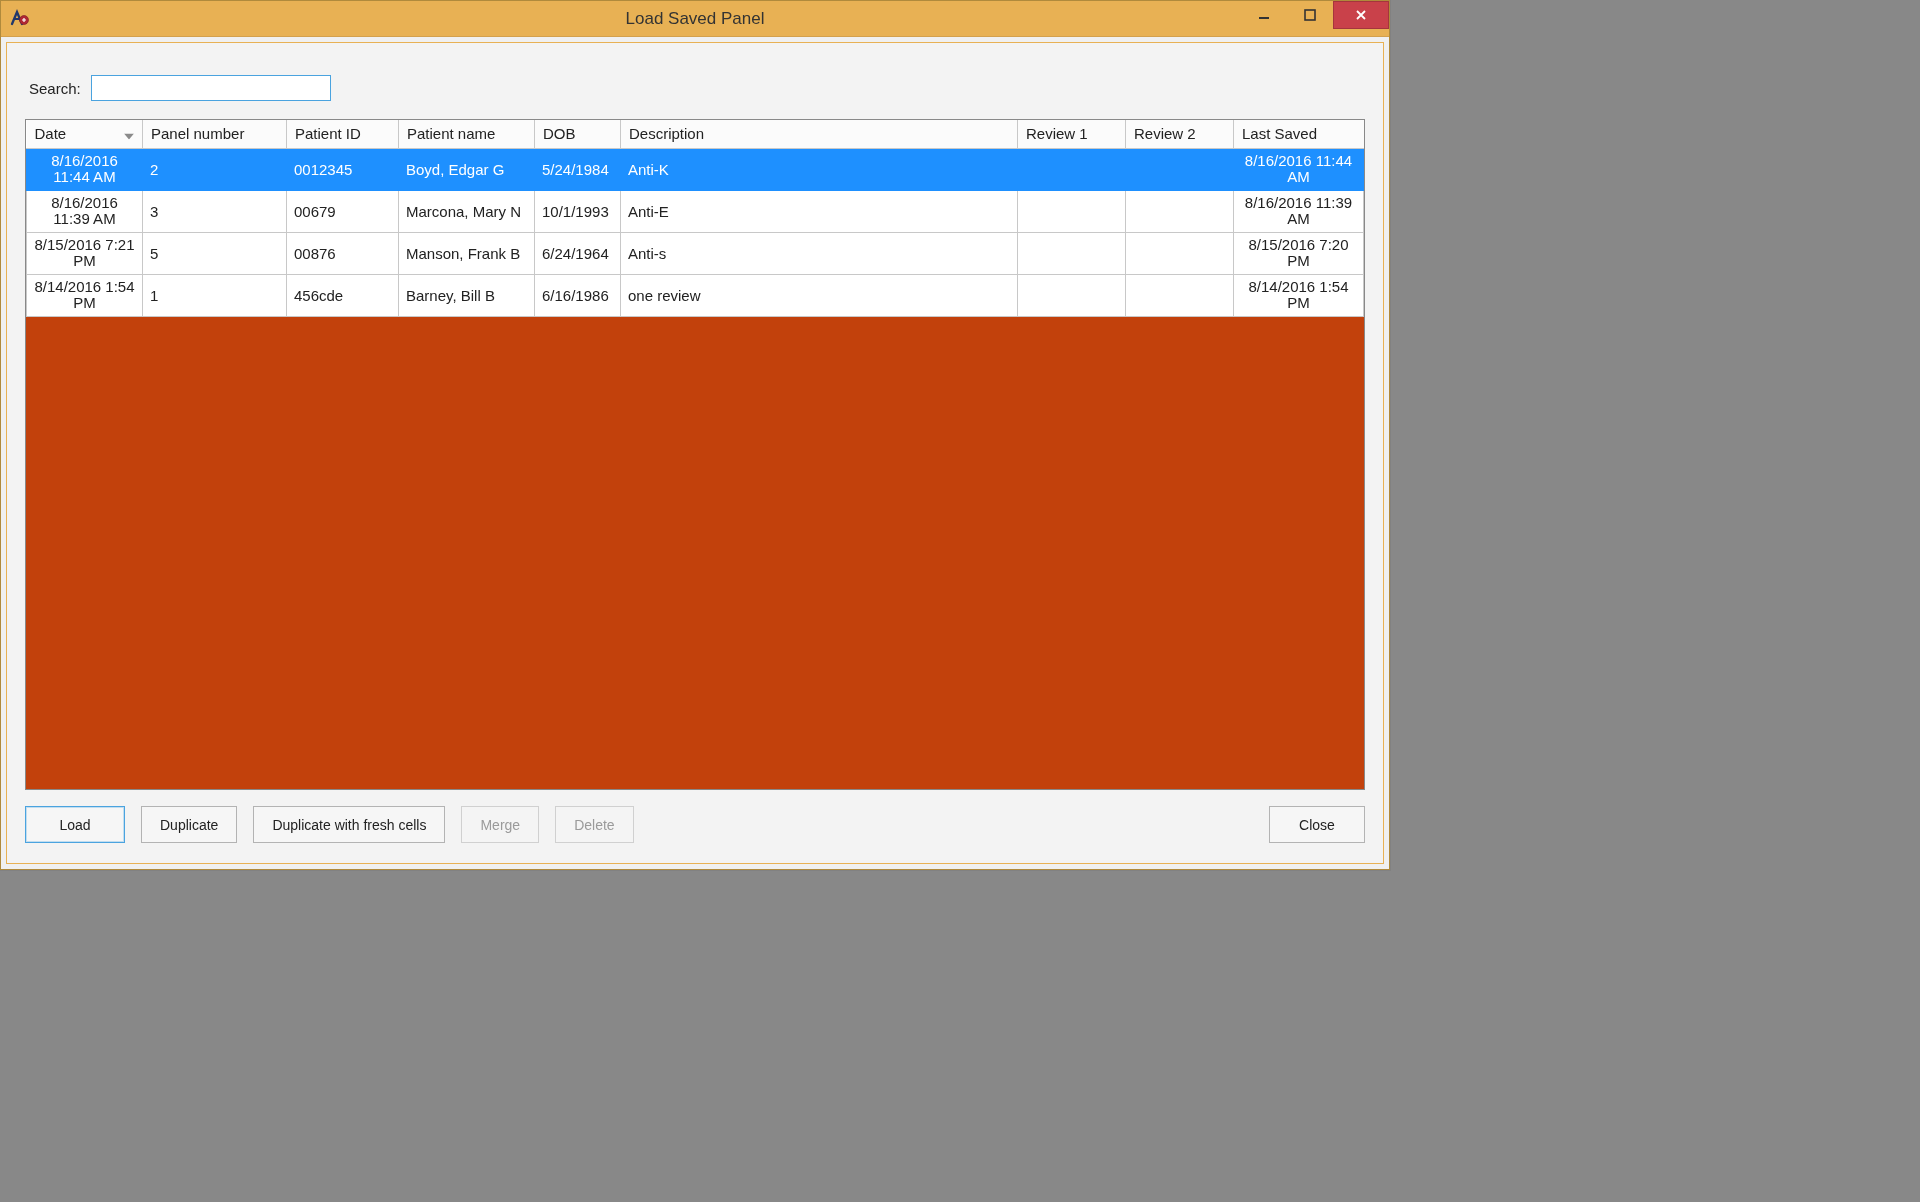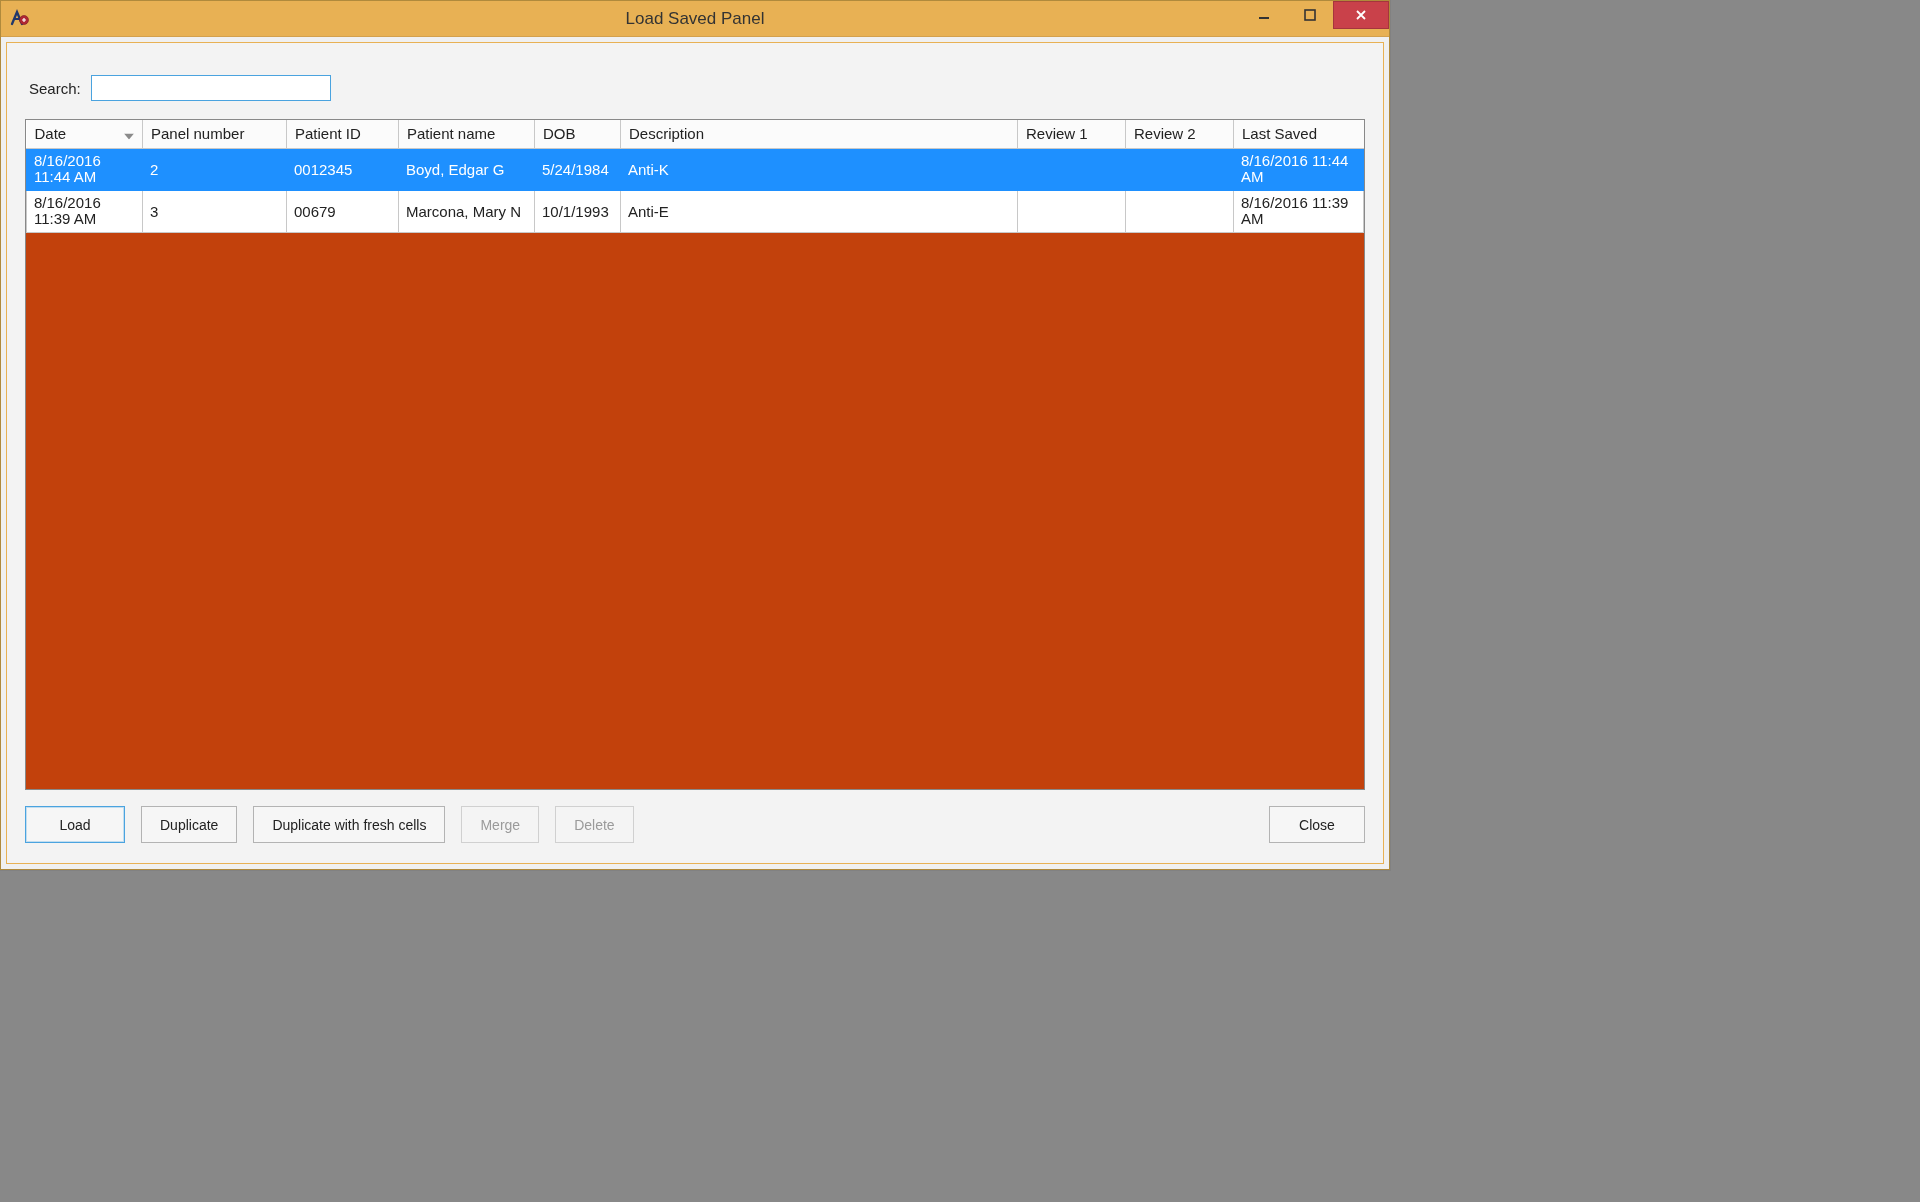--- a/index.html
+++ b/index.html
@@ -149,20 +149,21 @@
       overflow: hidden;
     }
     table.grid tbody tr.selected td {
       background: #1e90ff;
       color: #fff;
       border-color: #1e90ff;
     }
     table.grid tbody td.date-cell {
       line-height: 1.1;
       white-space: normal;
+      text-align: center;
     }
     .actionbar {
       display: flex;
       align-items: center;
       gap: 16px;
       margin-top: 14px;
       padding: 2px 0;
     }
     .btn {
       height: 37px;
@@ -288,20 +289,42 @@
                 <td class="date-cell">8/16/2016 11:39 AM</td>
                 <td>3</td>
                 <td>00679</td>
                 <td>Marcona, Mary N</td>
                 <td>10/1/1993</td>
                 <td>Anti-E</td>
                 <td></td>
                 <td></td>
                 <td class="date-cell">8/16/2016 11:39 AM</td>
               </tr>
+              <tr>
+                <td class="date-cell">8/15/2016 7:21 PM</td>
+                <td>5</td>
+                <td>00876</td>
+                <td>Manson, Frank B</td>
+                <td>6/24/1964</td>
+                <td>Anti-s</td>
+                <td></td>
+                <td></td>
+                <td class="date-cell">8/15/2016 7:20 PM</td>
+              </tr>
+              <tr>
+                <td class="date-cell">8/14/2016 1:54 PM</td>
+                <td>1</td>
+                <td>456cde</td>
+                <td>Barney, Bill B</td>
+                <td>6/16/1986</td>
+                <td>one review</td>
+                <td></td>
+                <td></td>
+                <td class="date-cell">8/14/2016 1:54 PM</td>
+              </tr>
             </tbody>
         </table>
       </div>
 
       <div class="actionbar">
         <button class="btn primary">Load</button>
         <button class="btn">Duplicate</button>
         <button class="btn">Duplicate with fresh cells</button>
         <button class="btn disabled">Merge</button>
         <button class="btn disabled">Delete</button>

